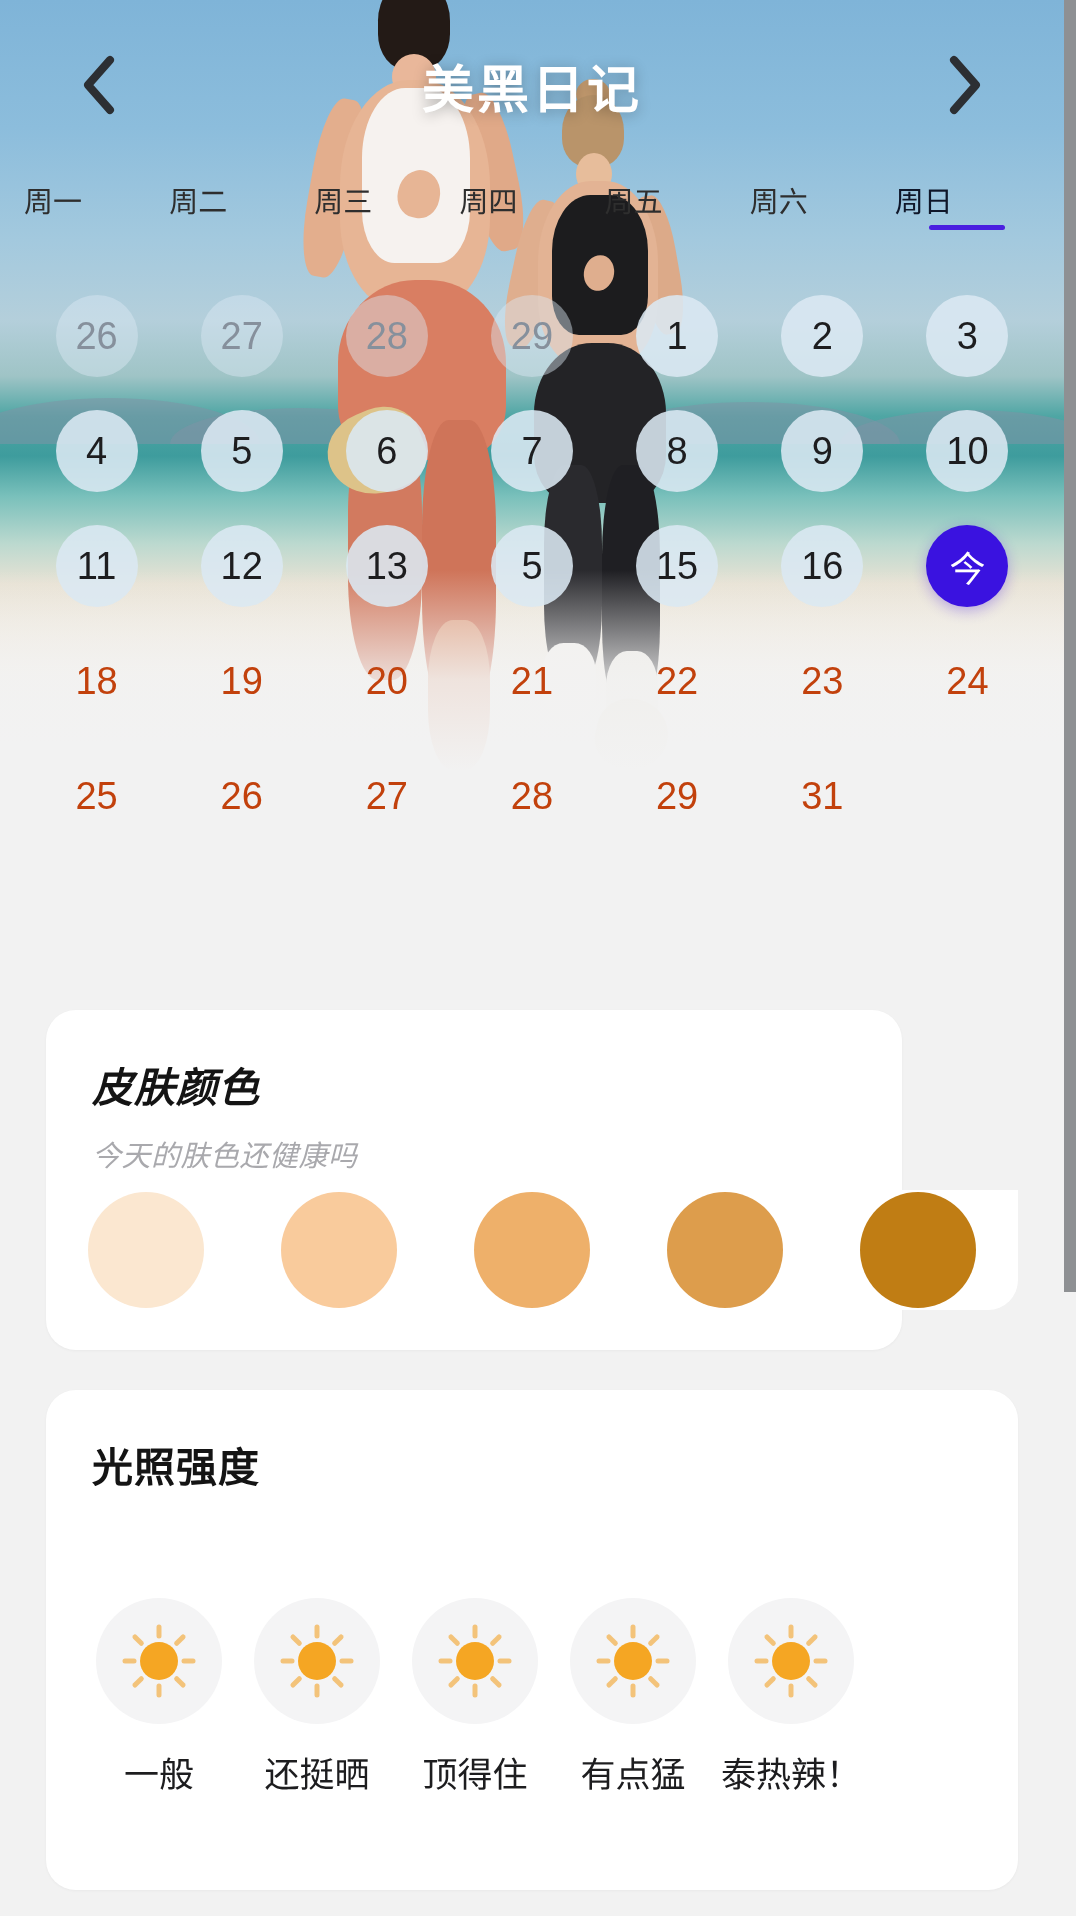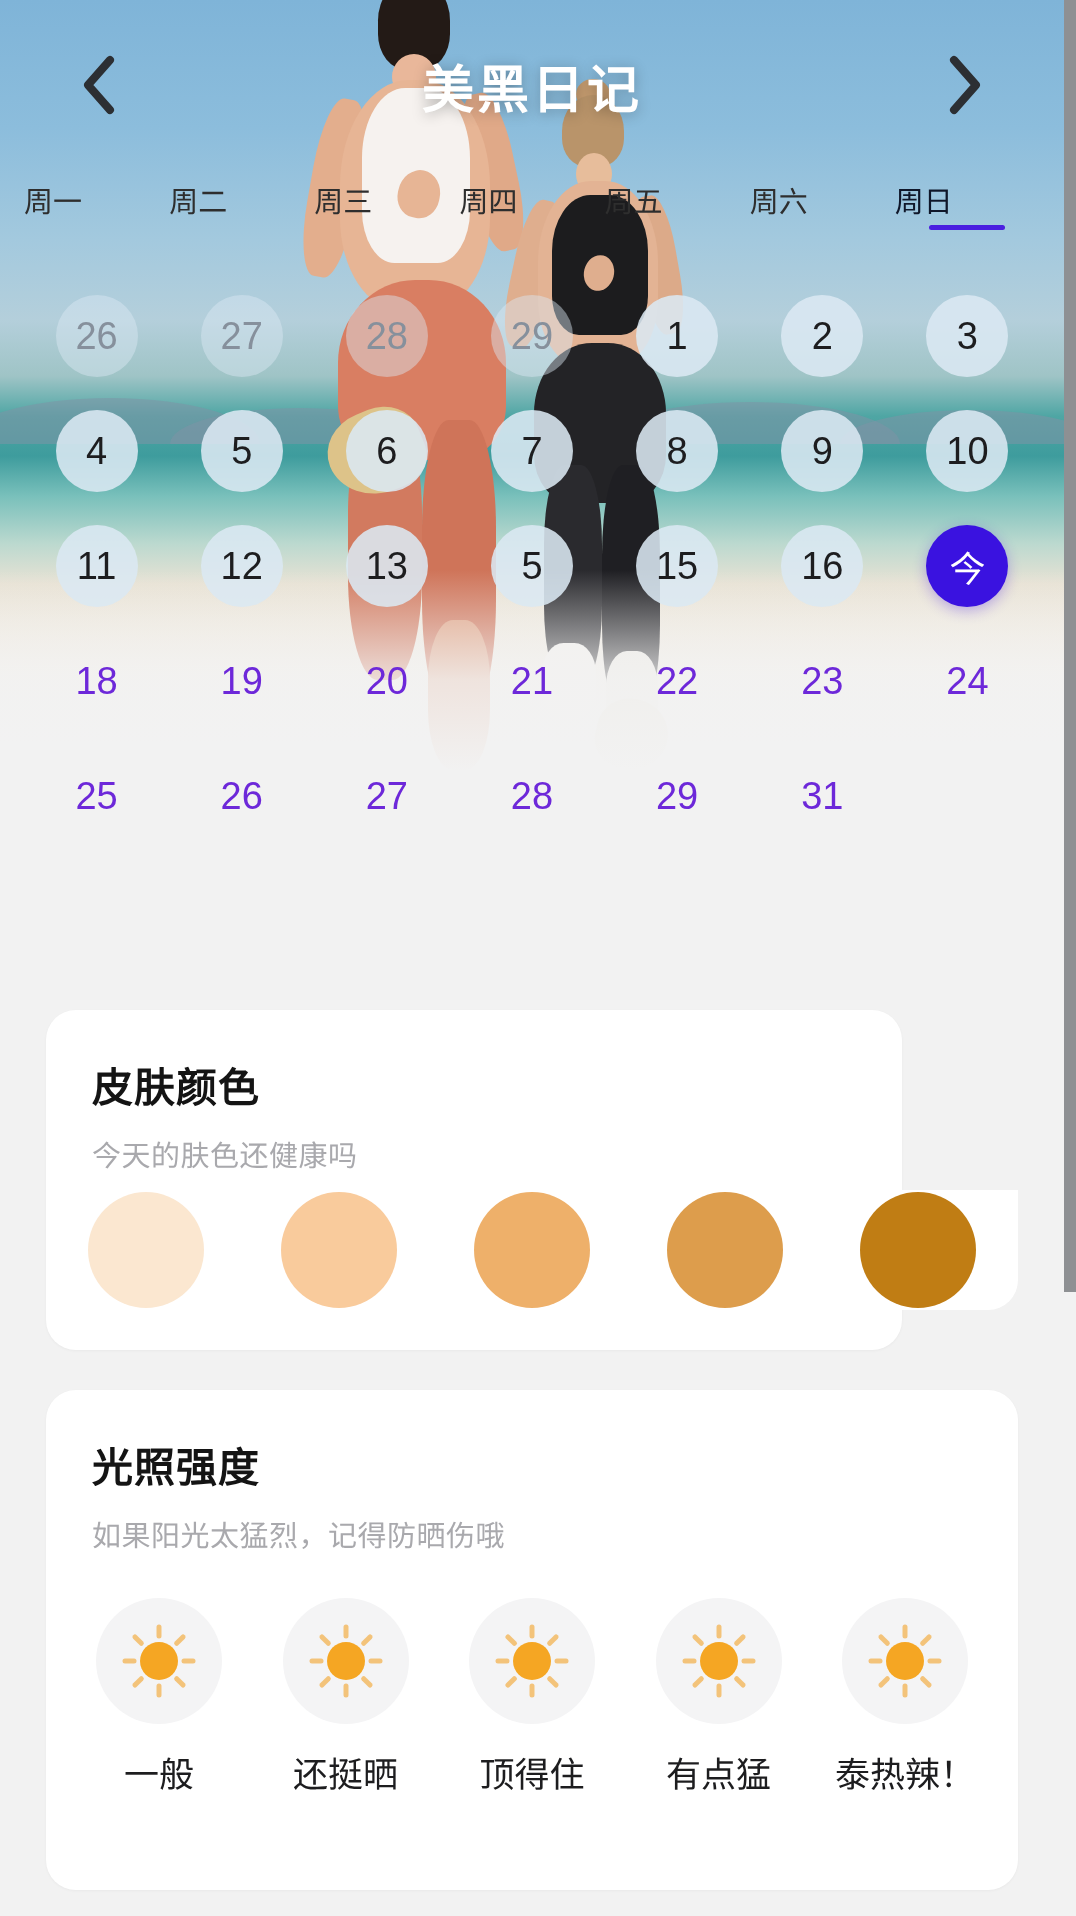--- a/index.html
+++ b/index.html
@@ -146,21 +146,21 @@
   }
   .day {
     width:82px; height:82px; border-radius:50%;
     display:flex; align-items:center; justify-content:center;
     font-size:38px; color:#1d1d1f;
     cursor:pointer;
     user-select:none;
   }
   .day.chip      { background:rgba(219,232,243,.88); }
   .day.muted     { background:rgba(219,232,243,.45); color:#86909c; }
-  .day.plain     { background:transparent; color:#6d28d9; }
+  .day.plain     { background:transparent; color:#c2410c; }
   .day.today     { background:#3a12e0; color:#ffffff; font-size:36px; box-shadow:0 4px 14px rgba(58,18,224,.3); }
   .card-title {
     font-size:41px; font-weight:700; color:#141414; letter-spacing:1px;
   }
   .card-sub {
     margin-top:18px;
     font-size:29px; color:#a9a9ad; letter-spacing:.5px;
   }
 
   
@@ -171,32 +171,33 @@
     background:#ffffff;
   }
   .swatch {
     width:116px; height:116px; border-radius:50%;
     cursor:pointer;
   }
   .card-skin-body {
     position:absolute; left:46px; top:1010px; width:856px; height:340px;
     background:#ffffff; border-radius:30px;
     box-shadow:0 1px 3px rgba(0,0,0,.04);
+    font-style:italic;
   }
   .card-light-body {
     position:absolute; left:46px; top:1390px; width:972px; height:500px;
     background:#ffffff; border-radius:30px;
     box-shadow:0 1px 3px rgba(0,0,0,.04);
   }
   .card-head { position:absolute; left:46px; top:44px; }
 
   
   .light-strip {
     position:absolute; left:0; top:208px; width:972px;
-    display:flex; align-items:flex-start; justify-content:space-between;
+    display:flex; align-items:flex-start; 
     padding:0 34px;
   }
   .light-opt {
     width:158px;
     display:flex; flex-direction:column; align-items:center;
     cursor:pointer;
   }
   .sun-wrap {
     width:126px; height:126px; border-radius:50%;
     background:#f4f4f5;
@@ -404,21 +405,20 @@
         <div class="swatch" style="background: rgb(249, 203, 156);"></div>
         <div class="swatch" style="background: rgb(238, 176, 106);"></div>
         <div class="swatch" style="background: rgb(221, 157, 76);"></div>
         <div class="swatch" style="background: rgb(192, 125, 20);"></div>
       </div>
   </div>
 
   <div class="card-light-body">
     <div class="card-head">
       <div class="card-title">光照强度</div>
-      <div class="card-sub">如果阳光太猛烈，记得防晒伤哦</div>
     </div>
     <div class="light-strip" id="light-strip">
         <div class="light-opt">
           <div class="sun-wrap">
             <svg width="78" height="78" viewBox="0 0 78 78">
               <line x1="39.00" y1="14.00" x2="39.00" y2="5.00" stroke="#f3c37a" stroke-width="5" stroke-linecap="round"></line>
               <line x1="56.68" y1="21.32" x2="63.04" y2="14.96" stroke="#f3c37a" stroke-width="5" stroke-linecap="round"></line>
               <line x1="64.00" y1="39.00" x2="73.00" y2="39.00" stroke="#f3c37a" stroke-width="5" stroke-linecap="round"></line>
               <line x1="56.68" y1="56.68" x2="63.04" y2="63.04" stroke="#f3c37a" stroke-width="5" stroke-linecap="round"></line>
               <line x1="39.00" y1="64.00" x2="39.00" y2="73.00" stroke="#f3c37a" stroke-width="5" stroke-linecap="round"></line>

